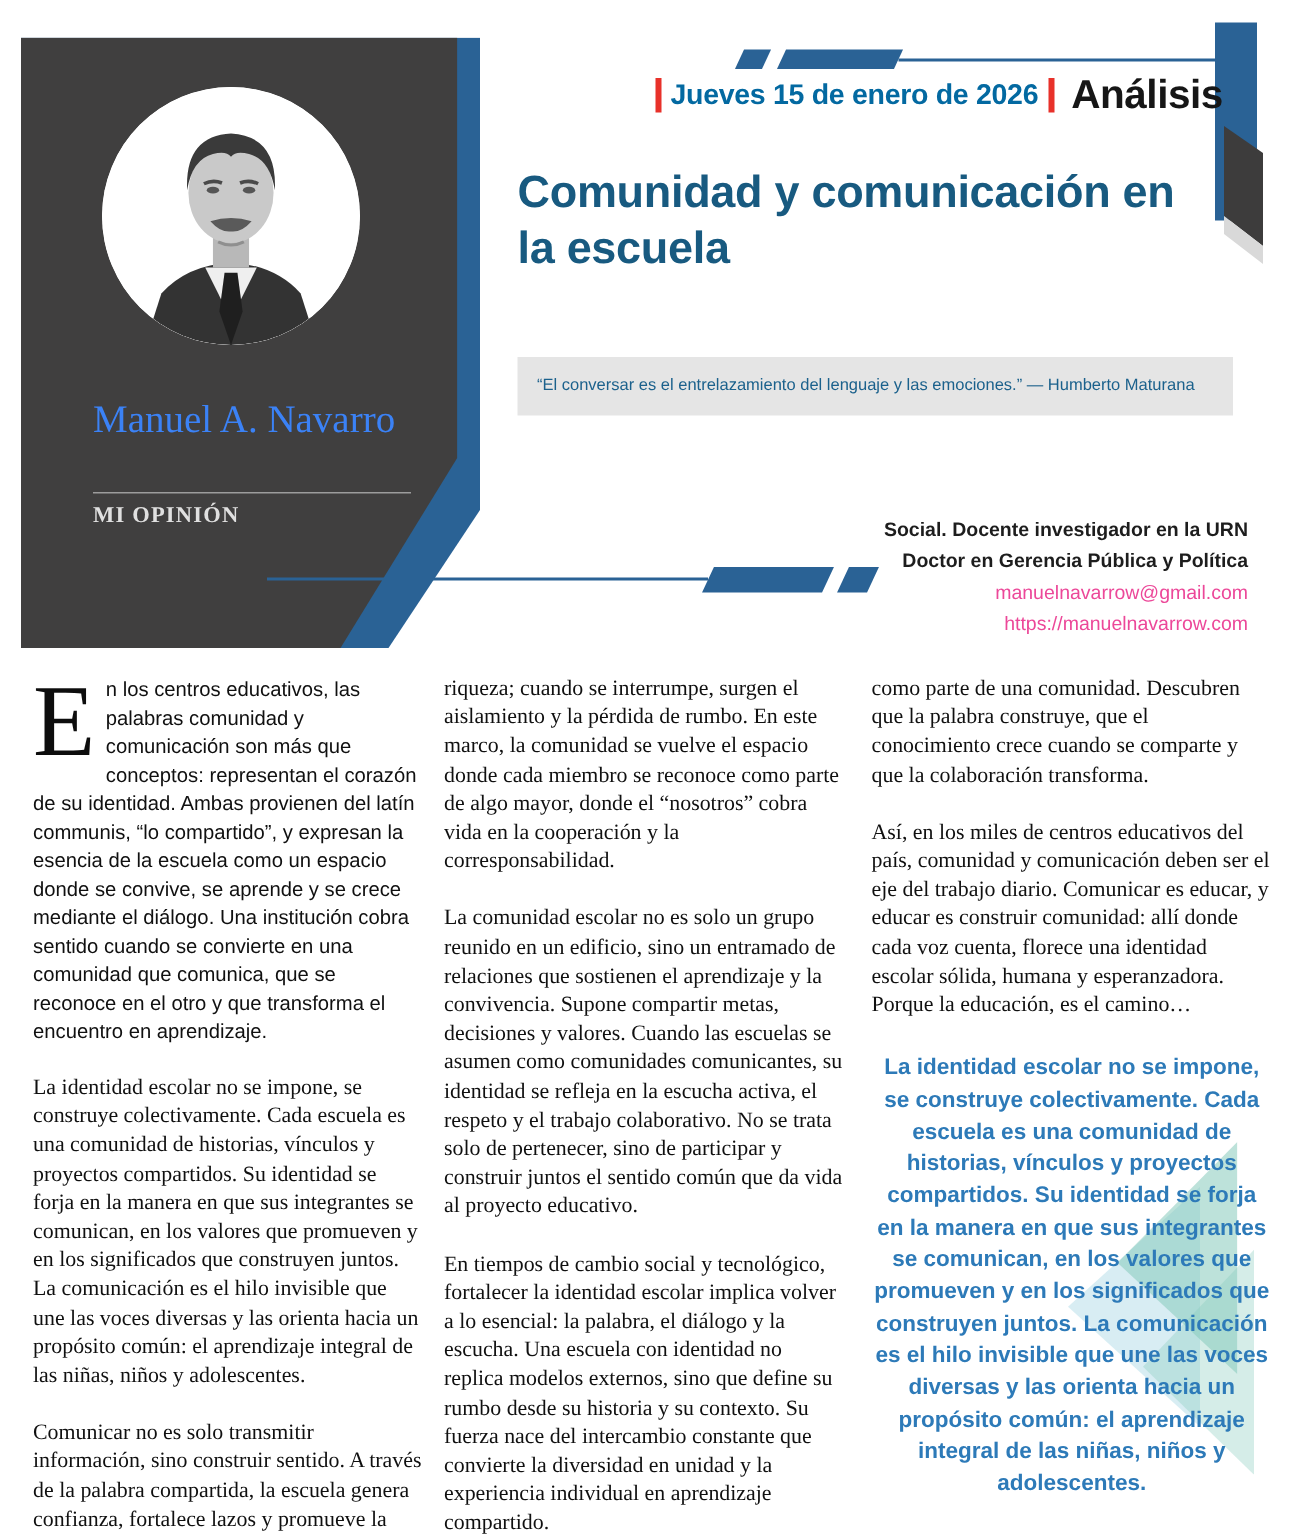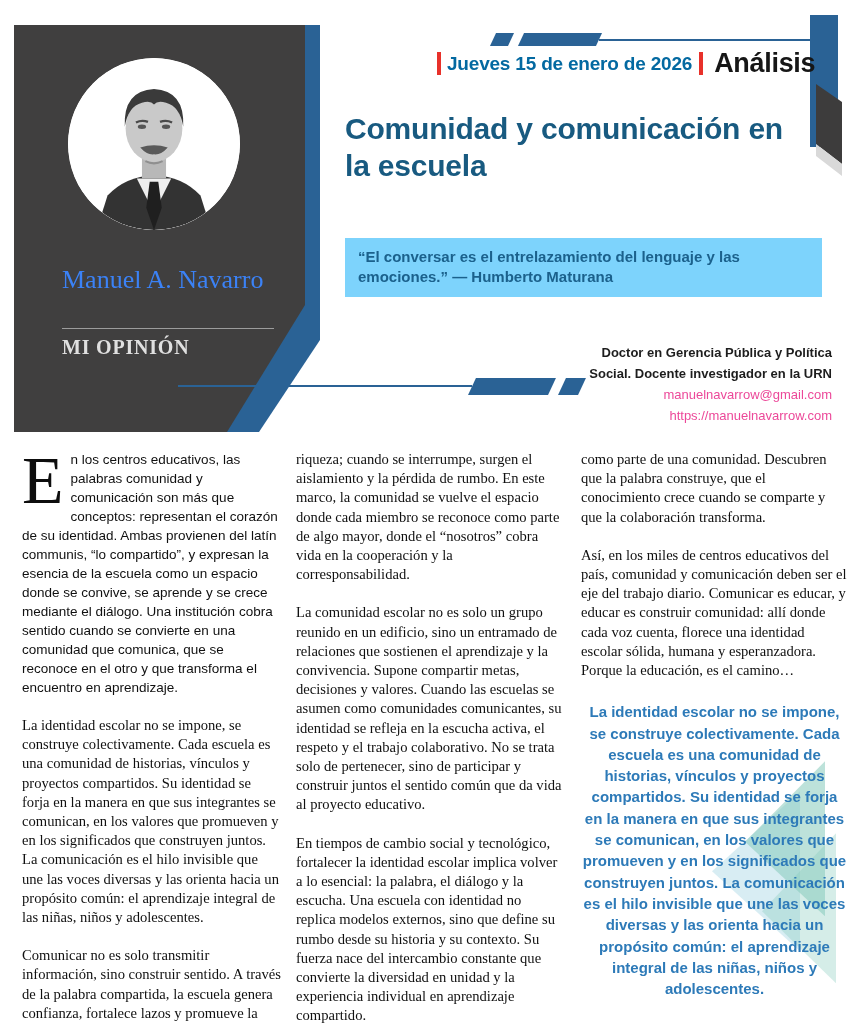--- a/index.html
+++ b/index.html
@@ -25,21 +25,21 @@
   .card-name{
     position:absolute;left:62px;top:265px;width:250px;
     font-family:"Liberation Serif",serif;font-size:26px;line-height:30px;
     color:#3b82f6;font-weight:400;
   }
   .card-divider{
     position:absolute;left:62px;top:328px;width:212px;height:1px;background:#9c9c9c;
   }
   .card-label{
     position:absolute;left:62px;top:336px;
-    font-family:"Liberation Serif",serif;font-size:20px;font-weight:bold;
+    font-family:"Liberation Serif",serif;font-size:15px;font-weight:bold;
     letter-spacing:.8px;color:#e0e0e0;
   }
   
   .mast{position:absolute;left:437px;top:48px;display:flex;align-items:center;}
   .redbar{width:4px;height:23px;background:#e8312a;}
   .mast-date{
     font-size:19px;font-weight:800;color:#0369a1;margin:0 7px 0 6px;letter-spacing:-.2px;
   }
   .mast-section{
     font-size:27px;font-weight:800;color:#161616;margin-left:11px;letter-spacing:-.3px;
@@ -55,22 +55,22 @@
     position:absolute;left:816px;top:144px;width:26px;height:40px;background:#d9d9d9;
     clip-path:polygon(0 0,100% 50%,100% 80%,0 30%);
   }
   
   .headline{
     position:absolute;left:345px;top:110px;width:470px;
     font-size:30px;line-height:37px;font-weight:bold;color:#185a80;letter-spacing:-.2px;
   }
   .epigraph{
     position:absolute;left:345px;top:238px;width:451px;
-    background:#7dd3fc;padding:9px 13px 10px 13px;
-    font-size:15px;line-height:20px;font-weight:bold;color:#1b618c;
+    background:#e5e5e5;padding:9px 13px 10px 13px;
+    font-size:11px;line-height:20px;font-weight:normal;color:#1b618c;
   }
   .byline{
     position:absolute;left:492px;top:342px;width:340px;text-align:right;
     font-size:13px;line-height:21px;color:#1d1d1d;
   }
   .byline .cred{font-weight:bold;}
   .byline .contact{font-weight:normal;color:#ec4899;}
   
   .col{position:absolute;top:450px;color:#101010;}
   .col1{left:22px;width:260px;}
@@ -145,22 +145,22 @@
   <div class="mast-date">Jueves 15 de enero de 2026</div>
   <div class="redbar"></div>
   <div class="mast-section">Análisis</div>
 </div>
 
 <h1 class="headline" style="margin:0;">Comunidad y comunicación en la escuela</h1>
 
 <div class="epigraph">“El conversar es el entrelazamiento del lenguaje y las emociones.” — Humberto Maturana</div>
 
 <div class="byline">
+  <div class="cred">Social. Docente investigador en la URN</div>
   <div class="cred">Doctor en Gerencia Pública y Política</div>
-  <div class="cred">Social. Docente investigador en la URN</div>
   <div class="contact">manuelnavarrow@gmail.com</div>
   <div class="contact">https://manuelnavarrow.com</div>
 </div>
 
 <div class="deco-line" style="left:178px;top:385px;width:294px;height:2px;"></div>
 <div class="deco-para" style="left:472px;top:378px;width:80px;height:17px;"></div>
 <div class="deco-para" style="left:562px;top:378px;width:20px;height:17px;"></div>
 
 <div class="col col1">
   <p class="p-sans">

